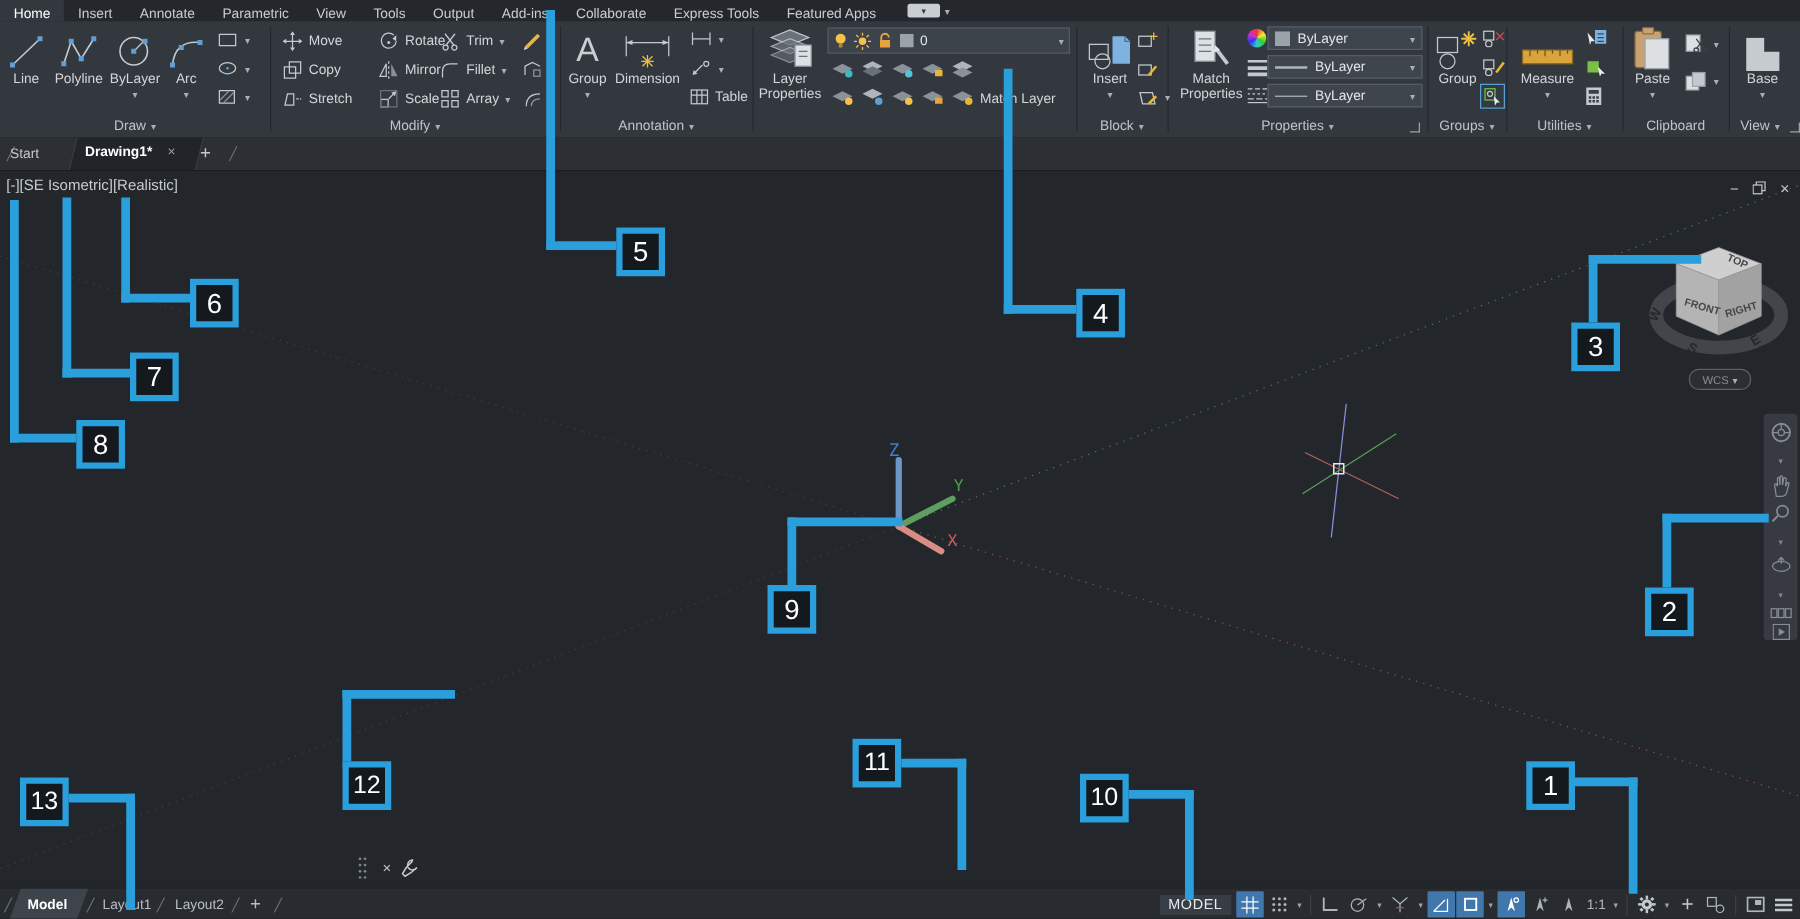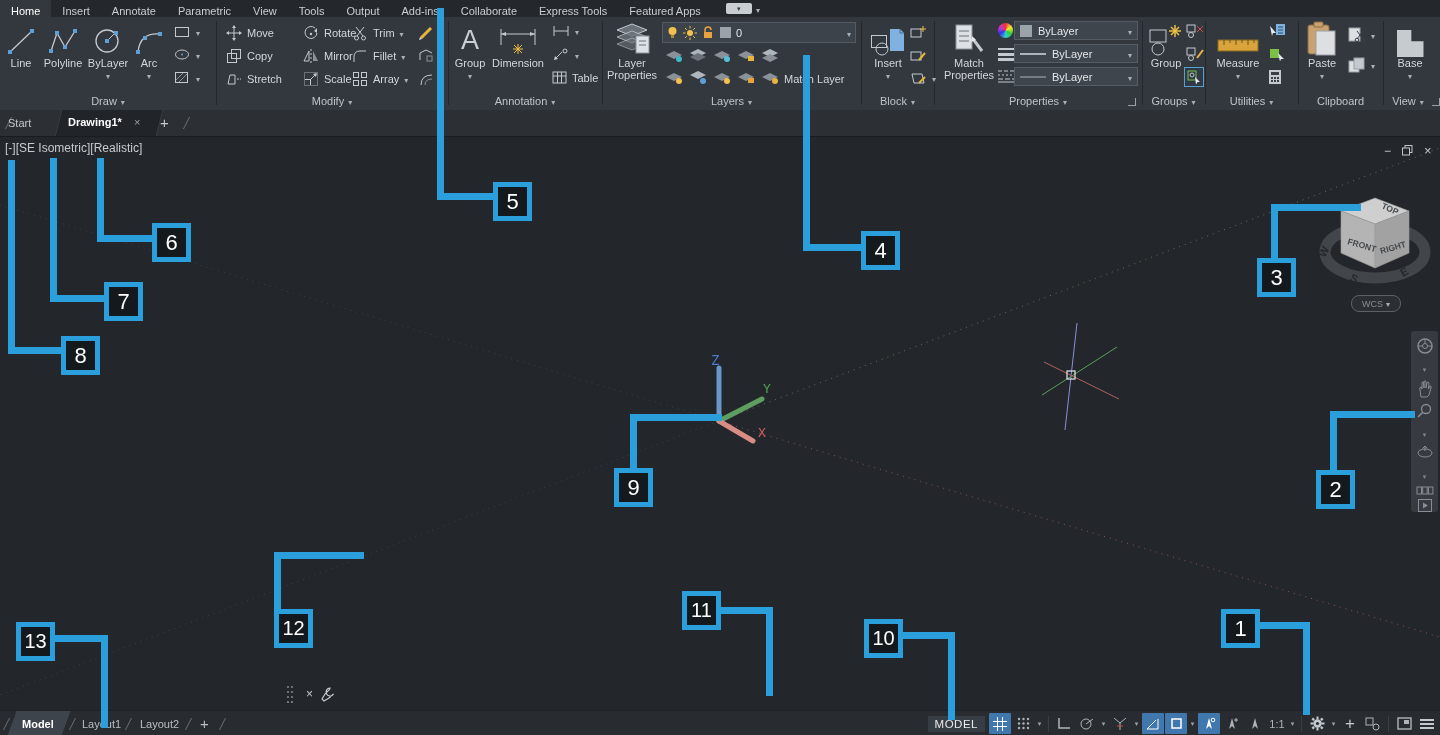--- a/index.html
+++ b/index.html
@@ -508,24 +508,20 @@
       <span class="smic">
           <svg width="20" height="15">
             <polygon points="2,7 10,3 18,7 10,11" fill="#8a9198"></polygon>
             <circle cx="15" cy="11" r="3" fill="#e8b53c"></circle>
           </svg>
         </span>
     </div>
     <div class="rowbtn" style="left:784px;top:56px">
       <span>Match Layer</span>
     </div>
-    <div class="ptitle" style="left:602px;width:259px">
-      <span>Layers</span>
-        <span class="car"></span>
-    </div>
 
     <div class="bigbtn" style="left:866px;width:44px">
       <div class="bigic">
         <svg width="36" height="30">
             <rect x="1.5" y="8.5" width="15" height="12" fill="none" stroke="#c3c9cf"></rect>
             <circle cx="12" cy="22" r="6" fill="none" stroke="#c3c9cf"></circle>
             <polygon points="20,2 30,2 34,6 34,24 20,24" fill="#7fb2e0"></polygon>
             <polyline points="30,2 30,6 34,6" fill="none" stroke="#4a6a88"></polyline>
           </svg>
       </div>

